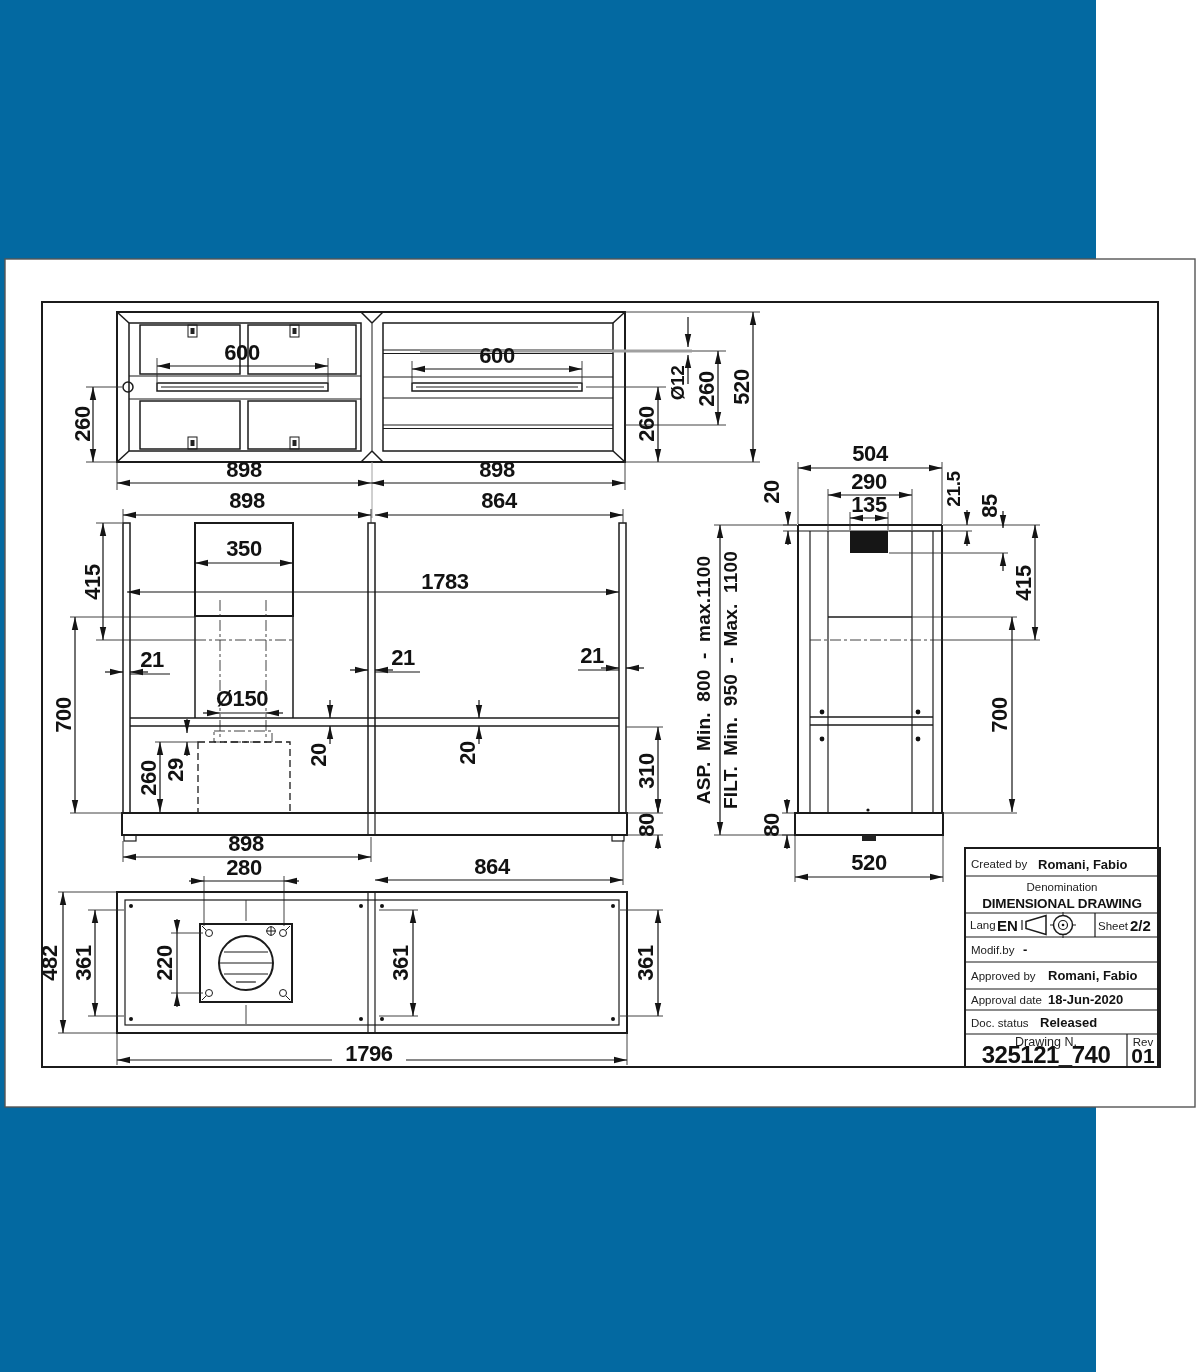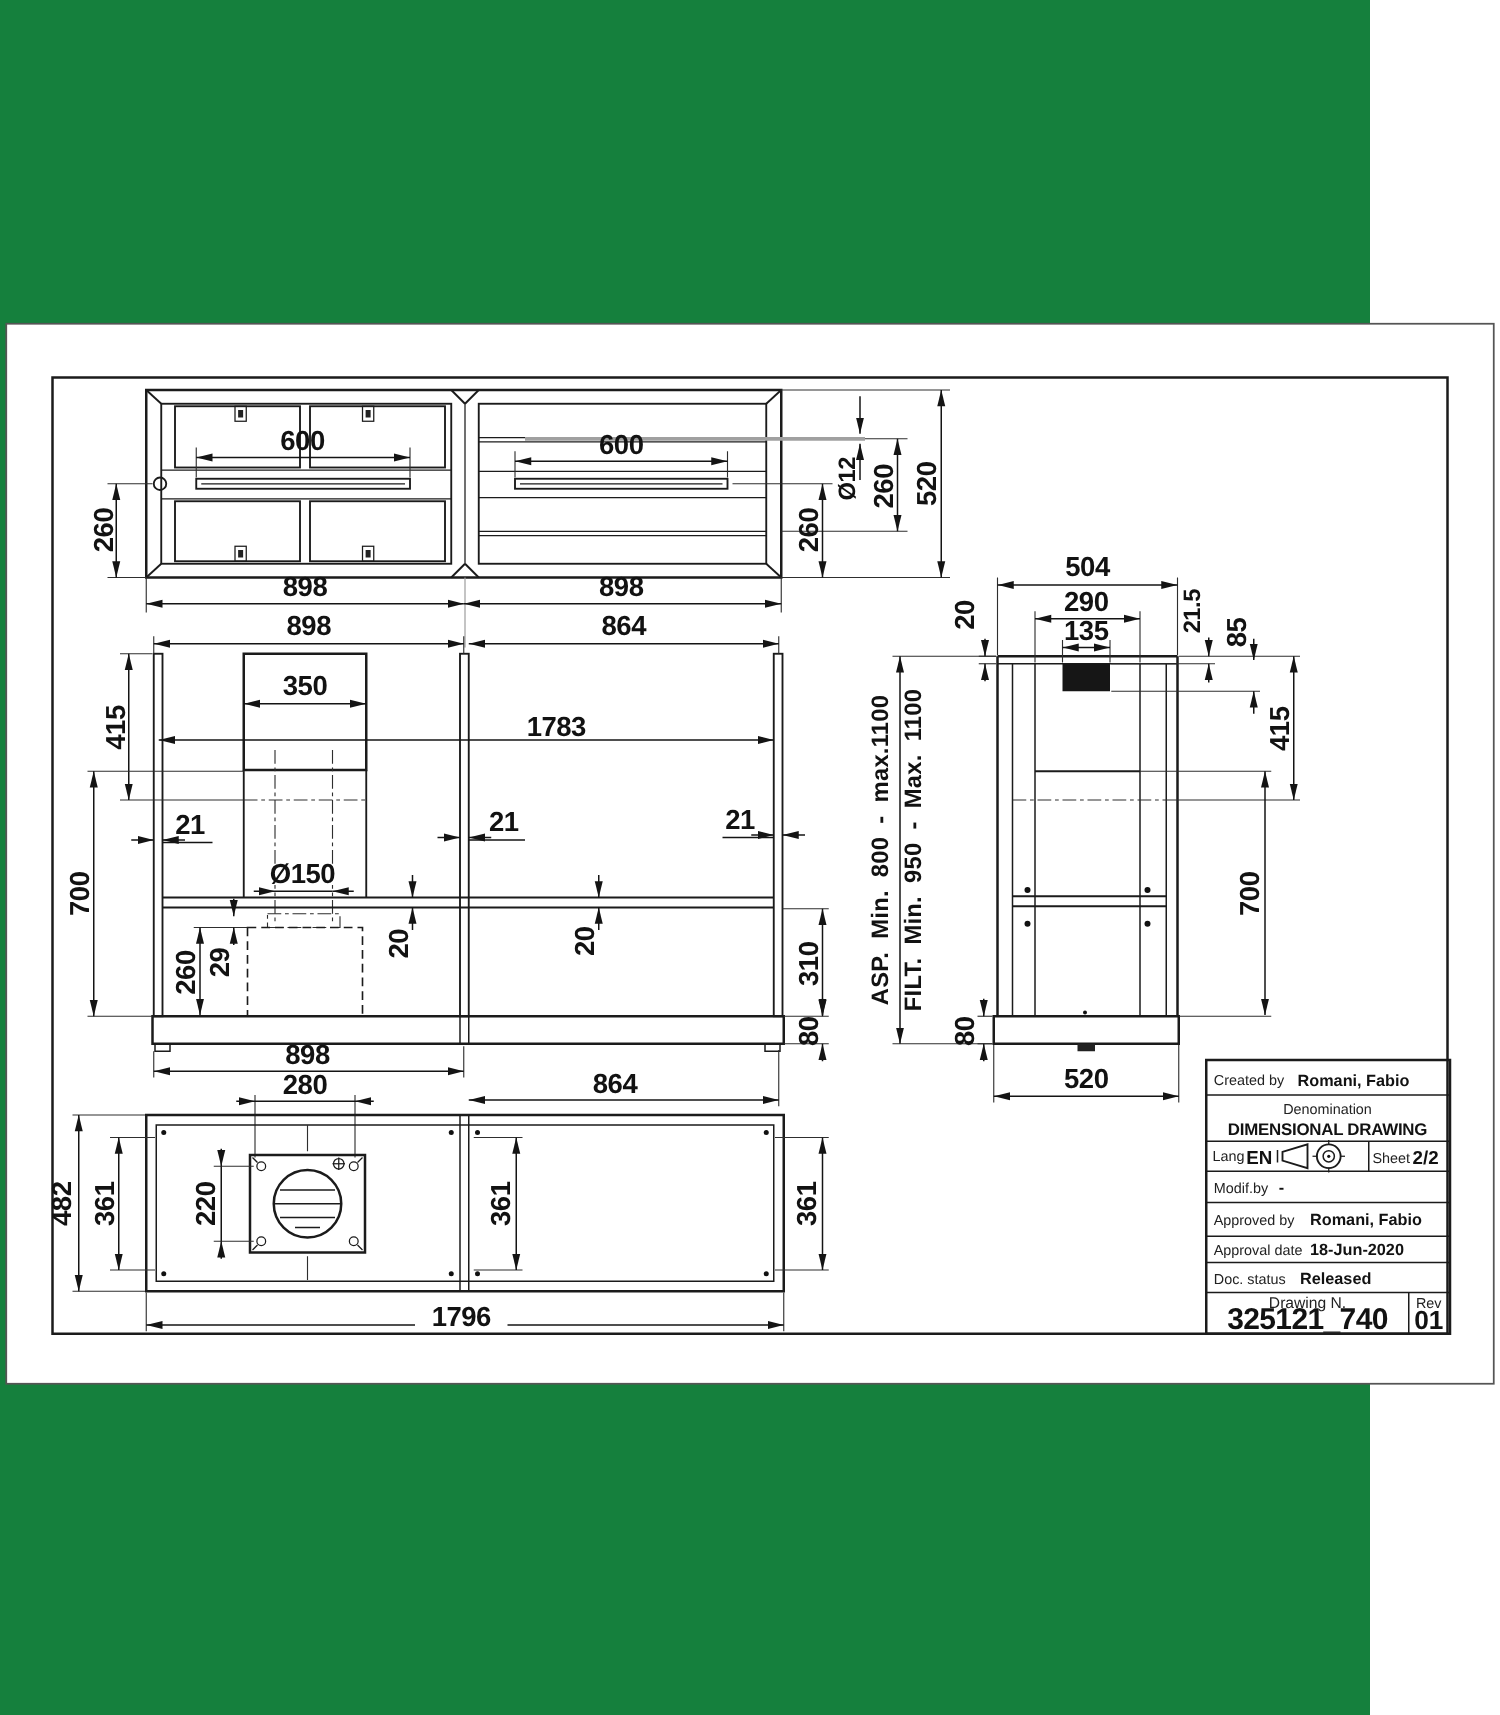--- a/index.html
+++ b/index.html
@@ -1,16 +1,16 @@
 <!DOCTYPE html>
 <html><head>
 <meta charset="utf-8">
 <style>
   html,body{margin:0;padding:0;background:#ffffff;}
-  #stage{position:relative;width:1096px;height:1372px;background:#15803d;font-family:"Liberation Sans",sans-serif;}
+  #stage{position:relative;width:1096px;height:1372px;background:#0369a1;font-family:"Liberation Sans",sans-serif;}
   svg{position:absolute;left:0;top:0;}
   
   .s2{stroke:#1b1b1b;stroke-width:2;fill:none}
   .s15{stroke:#1b1b1b;stroke-width:1.5;fill:none}
   .s12{stroke:#1b1b1b;stroke-width:1.2;fill:none}
   .s1{stroke:#1b1b1b;stroke-width:1;fill:none}
   .ext{stroke:#2e2e2e;stroke-width:.9;fill:none}
   .dim{stroke:#141414;stroke-width:1.2;fill:none}
   .cl{stroke:#2e2e2e;stroke-width:.9;fill:none;stroke-dasharray:11 3 3 3}
   .dsh{stroke:#1b1b1b;stroke-width:1.3;fill:none;stroke-dasharray:7 4}

